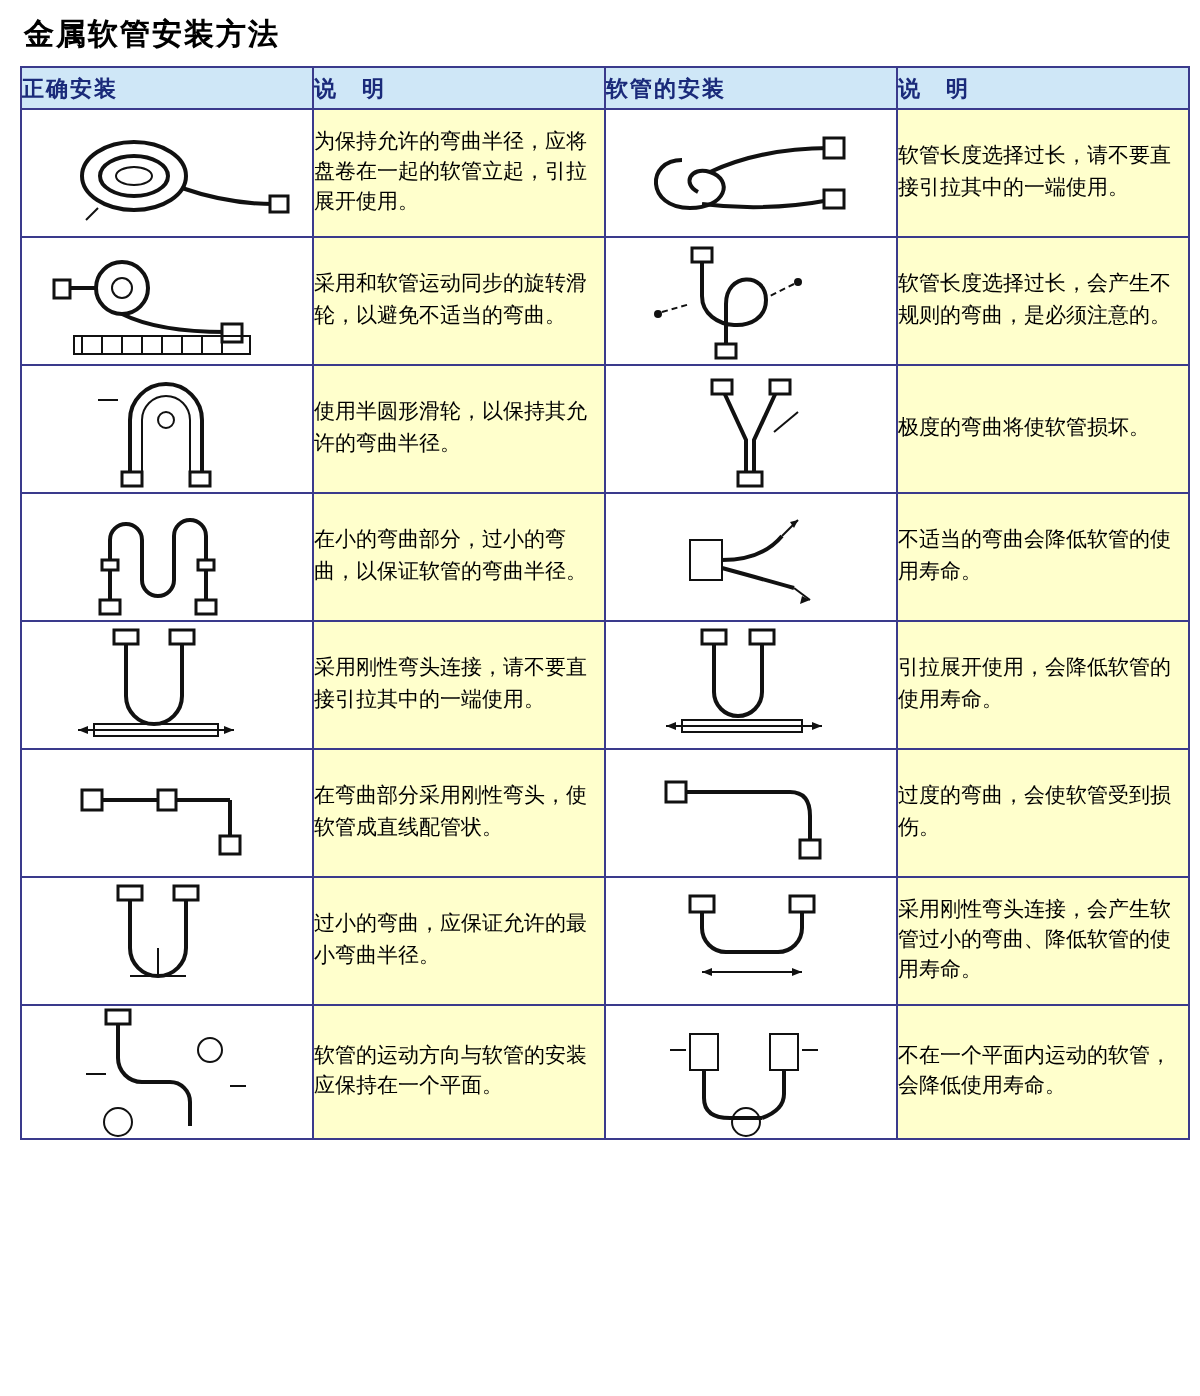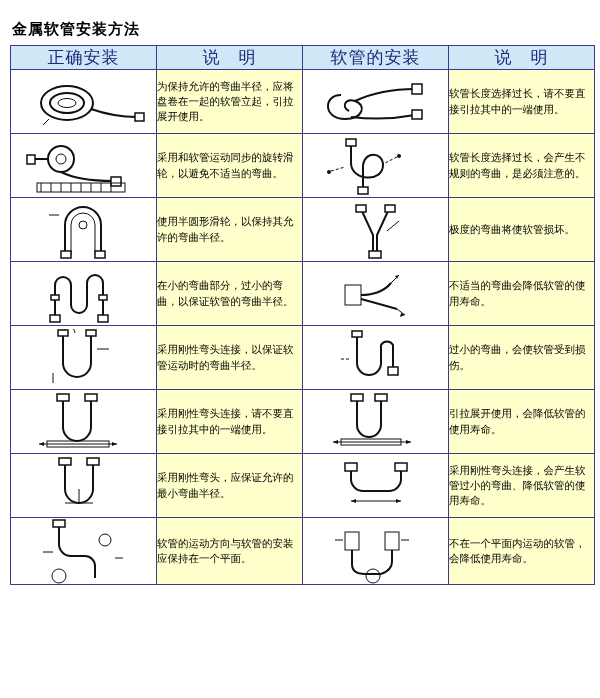--- a/index.html
+++ b/index.html
@@ -12,21 +12,21 @@
     height: 698px;
     font-family: "DejaVu Sans", sans-serif;
     color: #000;
     overflow: hidden;
   }
   .page {
     position: relative;
     width: 600px;
     height: 698px;
     box-sizing: border-box;
-    padding: 18px 10px 0 10px;
+    padding: 6px 10px 0 10px;
   }
   .title {
     font-size: 15px;
     font-weight: bold;
     letter-spacing: 1px;
     margin: 2px 0 6px 2px;
     font-family: "DejaVu Sans", sans-serif;
   }
   table.main {
     border-collapse: collapse;
@@ -35,24 +35,24 @@
     border: 1px solid #3a3a8c;
   }
   table.main td, table.main th {
     border: 1px solid #3a3a8c;
     vertical-align: middle;
     padding: 0;
   }
   thead th {
     background: #cfe7f7;
     color: #1a2a7a;
-    font-size: 17px;
-    font-weight: normal;
+    font-size: 11px;
+    font-weight: bold;
     height: 20px;
-    text-align: center;
+    text-align: left;
     letter-spacing: 1px;
   }
   .col-img { width: 145px; }
   .col-txt { width: 145px; }
   td.imgcell {
     background: #ffffff;
     text-align: center;
     height: 63px;
   }
   td.txtcell {
@@ -185,42 +185,20 @@
             <path d="M50 34 Q72 40 86 44" class="sk-line" stroke-width="3"></path>
             <path d="M80 18 L88 10" class="sk-arrow"></path>
             <path d="M86 44 L94 50" class="sk-arrow"></path>
             <path d="M88 10 l-4 1 l2 3 z" class="sk-fill"></path>
             <path d="M94 50 l-4 -2 l-1 4 z" class="sk-fill"></path>
           </svg>
         </td>
         <td class="txtcell">不适当的弯曲会降低软管的使用寿命。</td>
       </tr>
 
-      <tr>
-        <td class="imgcell">
-          <svg width="130" height="58" viewBox="0 0 130 58">
-            <path d="M44 4 L44 34 A14 14 0 0 0 72 34 L72 4" class="sk-line" stroke-width="3"></path>
-            <path d="M44 4 A6 6 0 0 1 56 4" class="sk-thin"></path>
-            <rect x="39" y="1" width="10" height="6" class="sk-white"></rect>
-            <rect x="67" y="1" width="10" height="6" class="sk-white"></rect>
-            <path d="M78 20 L90 20" class="sk-arrow"></path>
-            <path d="M34 44 L34 54" class="sk-arrow"></path>
-          </svg>
-        </td>
-        <td class="txtcell">采用刚性弯头连接，以保证软管运动时的弯曲半径。</td>
-        <td class="imgcell">
-          <svg width="130" height="58" viewBox="0 0 130 58">
-            <path d="M46 6 L46 34 A12 12 0 0 0 70 34 L70 16 A7 7 0 0 1 82 16 L82 40" class="sk-line" stroke-width="3"></path>
-            <rect x="41" y="2" width="10" height="6" class="sk-white"></rect>
-            <rect x="77" y="38" width="10" height="8" class="sk-white"></rect>
-            <path d="M30 30 L40 30" class="sk-dash"></path>
-          </svg>
-        </td>
-        <td class="txtcell">过小的弯曲，会使软管受到损伤。</td>
-      </tr>
 
       <tr>
         <td class="imgcell">
           <svg width="130" height="58" viewBox="0 0 130 58">
             <path d="M44 4 L44 34 A14 14 0 0 0 72 34 L72 4" class="sk-line" stroke-width="3"></path>
             <rect x="38" y="1" width="12" height="7" class="sk-white"></rect>
             <rect x="66" y="1" width="12" height="7" class="sk-white"></rect>
             <rect x="28" y="48" width="62" height="6" class="sk-thin"></rect>
             <path d="M20 51 L98 51" class="sk-arrow"></path>
             <path d="M98 51 l-5 -2 l0 4 z" class="sk-fill"></path>
@@ -235,32 +213,52 @@
             <rect x="64" y="1" width="12" height="7" class="sk-white"></rect>
             <rect x="30" y="46" width="60" height="6" class="sk-thin"></rect>
             <path d="M22 49 L100 49" class="sk-arrow"></path>
             <path d="M100 49 l-5 -2 l0 4 z" class="sk-fill"></path>
             <path d="M22 49 l5 -2 l0 4 z" class="sk-fill"></path>
           </svg>
         </td>
         <td class="txtcell">引拉展开使用，会降低软管的使用寿命。</td>
       </tr>
 
+      <tr>
+        <td class="imgcell">
+          <svg width="130" height="58" viewBox="0 0 130 58">
+            <path d="M26 22 L96 22" class="sk-line" stroke-width="5"></path>
+            <path d="M96 22 L96 44" class="sk-line" stroke-width="5"></path>
+            <rect x="22" y="17" width="10" height="10" class="sk-white"></rect>
+            <rect x="91" y="40" width="10" height="9" class="sk-white"></rect>
+            <rect x="60" y="17" width="9" height="10" class="sk-white"></rect>
+          </svg>
+        </td>
+        <td class="txtcell">在弯曲部分采用刚性弯头，使软管成直线配管状。</td>
+        <td class="imgcell">
+          <svg width="130" height="58" viewBox="0 0 130 58">
+            <path d="M26 18 L84 18 Q94 18 94 30 L94 46" class="sk-line" stroke-width="4"></path>
+            <rect x="22" y="13" width="10" height="10" class="sk-white"></rect>
+            <rect x="89" y="42" width="10" height="9" class="sk-white"></rect>
+          </svg>
+        </td>
+        <td class="txtcell">过度的弯曲，会使软管受到损伤。</td>
+      </tr>
 
       <tr>
         <td class="imgcell">
           <svg width="130" height="58" viewBox="0 0 130 58">
             <path d="M46 4 L46 32 A14 14 0 0 0 74 32 L74 4" class="sk-line" stroke-width="3"></path>
             <rect x="40" y="1" width="12" height="7" class="sk-white"></rect>
             <rect x="68" y="1" width="12" height="7" class="sk-white"></rect>
             <path d="M60 32 L60 46" class="sk-thin"></path>
             <path d="M46 46 L74 46" class="sk-arrow"></path>
           </svg>
         </td>
-        <td class="txtcell">采用刚性弯头，应保证允许的最小弯曲半径。</td>
+        <td class="txtcell">过小的弯曲，应保证允许的最小弯曲半径。</td>
         <td class="imgcell">
           <svg width="130" height="58" viewBox="0 0 130 58">
             <path d="M40 10 L40 22 A12 12 0 0 0 52 34 L78 34 A12 12 0 0 0 90 22 L90 10" class="sk-line" stroke-width="4"></path>
             <rect x="34" y="6" width="12" height="8" class="sk-white"></rect>
             <rect x="84" y="6" width="12" height="8" class="sk-white"></rect>
             <path d="M40 44 L90 44" class="sk-arrow"></path>
             <path d="M40 44 l5 -2 l0 4 z" class="sk-fill"></path>
             <path d="M90 44 l-5 -2 l0 4 z" class="sk-fill"></path>
           </svg>
         </td>

